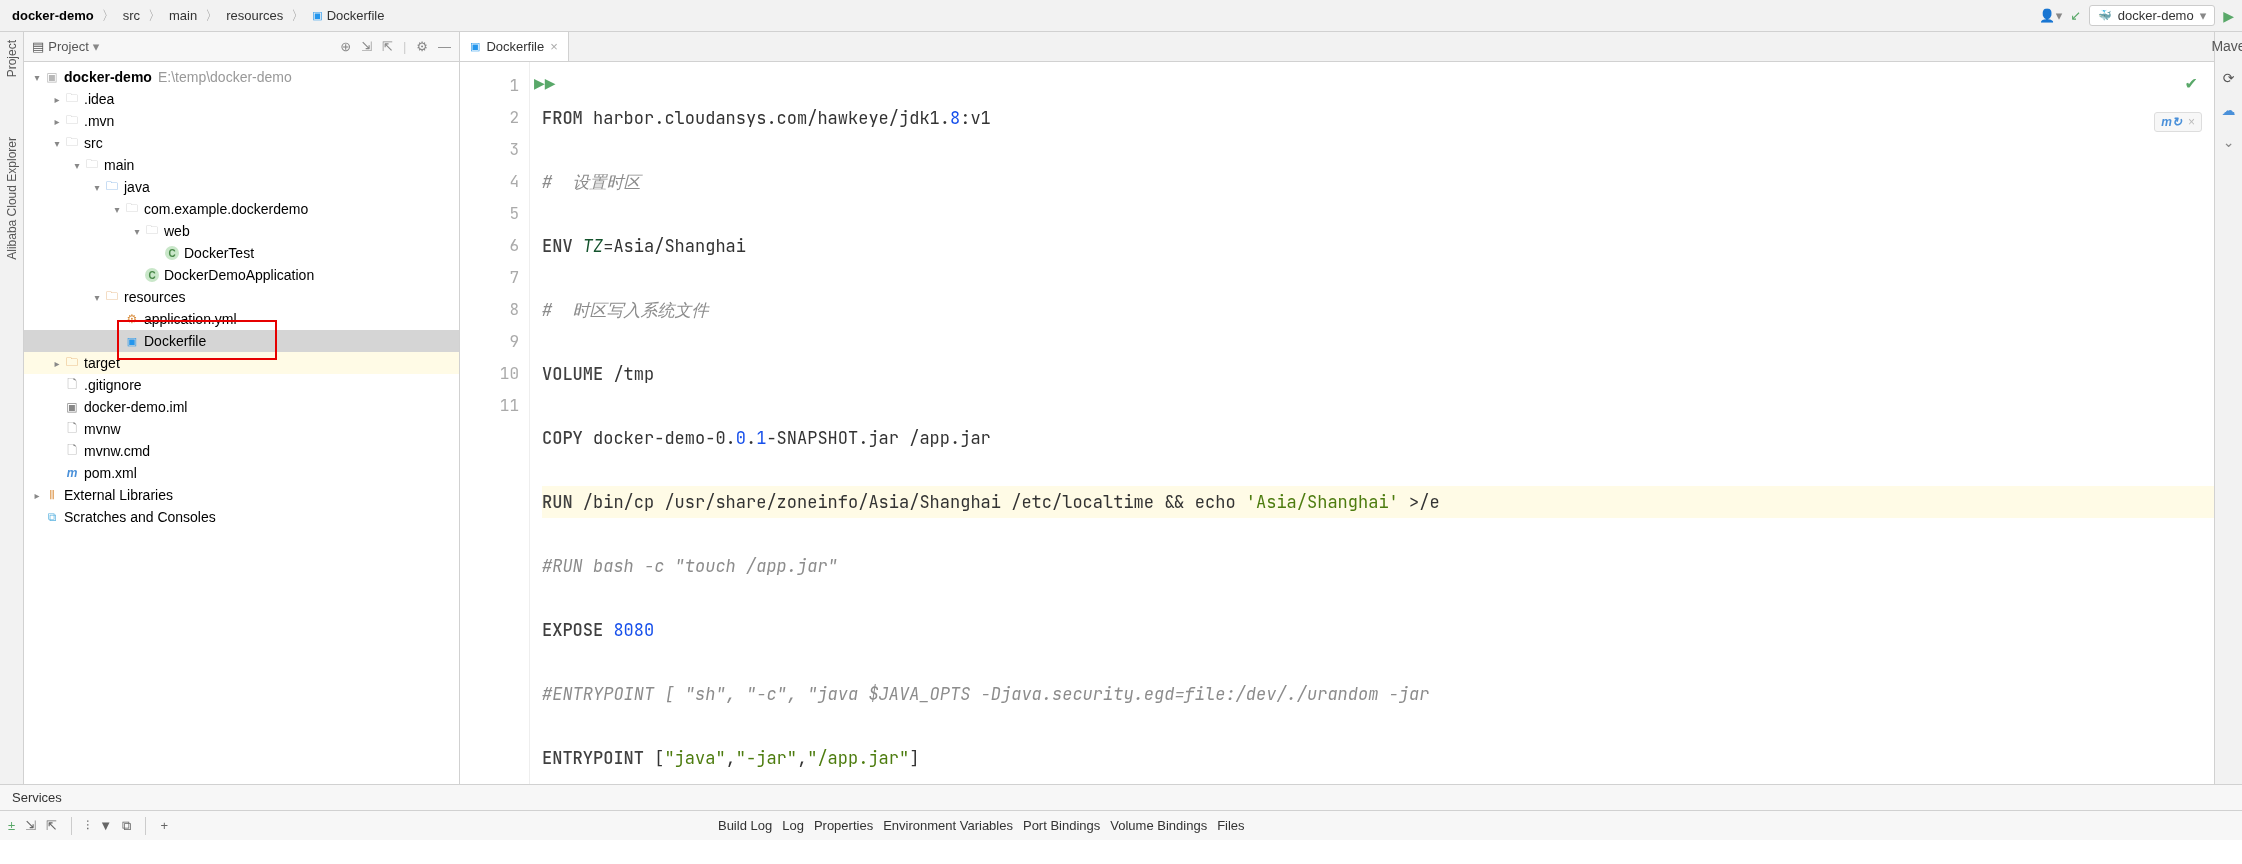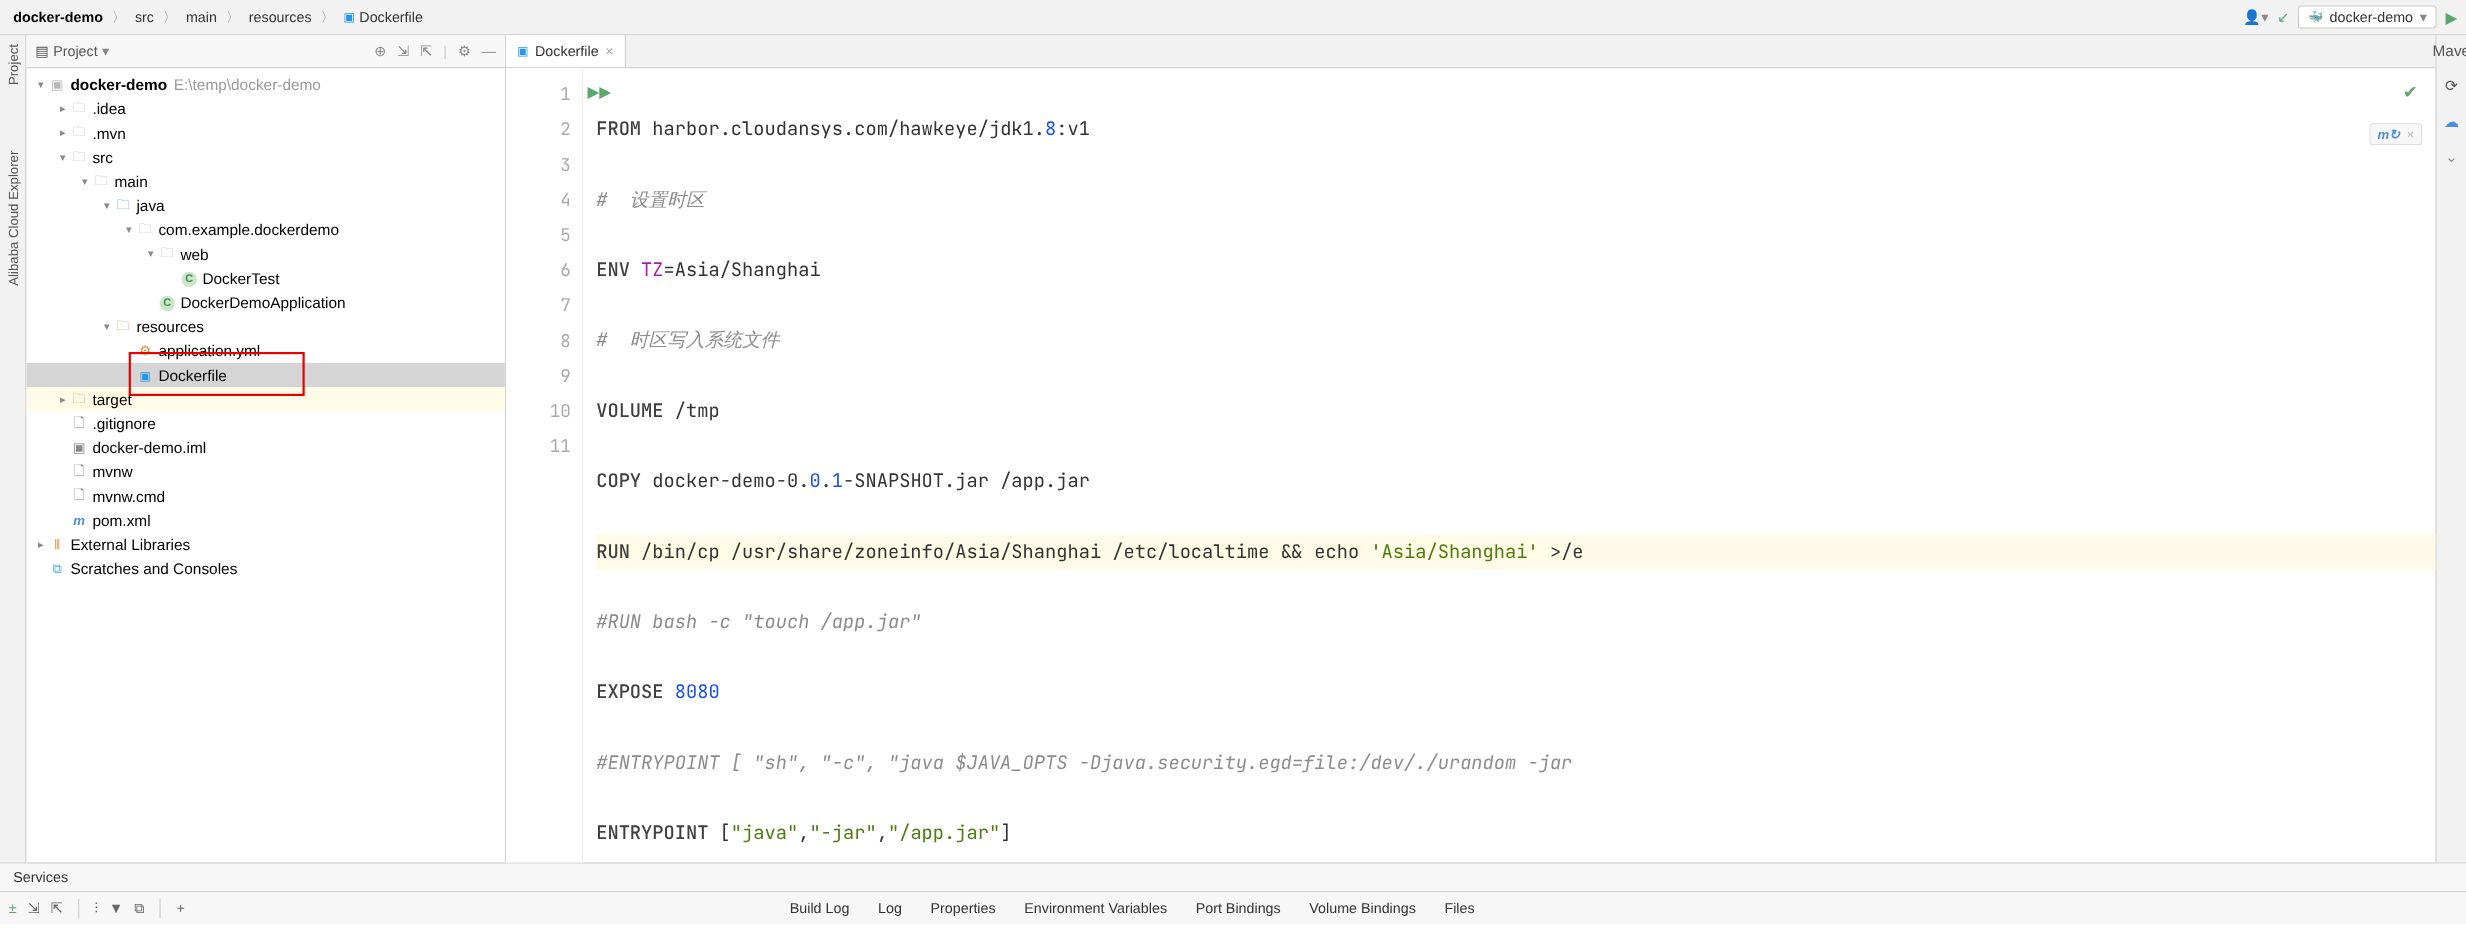--- a/index.html
+++ b/index.html
@@ -68,34 +68,34 @@
 .gutter { width: 70px; background: #fff; border-right: 1px solid #eee; text-align: right; padding: 8px 10px 8px 0; color: #aaa; font-family: "JetBrains Mono", Consolas, monospace; font-size: 16px; line-height: 32px; }
 .gutter .ln { height: 32px; }
 .gutter-marker { position:absolute; left: 74px; top: 13px; color:#59a869; font-size:14px; }
 .code { flex: 1; padding: 8px 0 8px 12px; font-family: "JetBrains Mono", Consolas, monospace; font-size: 17px; line-height: 32px; overflow-x: auto; white-space: pre; position: relative; }
 .code-line { height: 32px; }
 .code-line.hl { background: #fffbe6; }
 .kw { color: #404040; font-weight: 500; }
 .str { color: #4d7c0f; }
 .num { color: #1750eb; }
 .cm { color: #8c8c8c; font-style: italic; }
-.id { color: #a21caf; }
+.id { color: #14532d; font-style: italic; }
 .check-icon { position: absolute; top: 12px; right: 16px; color: #59a869; font-size: 16px; }
 .overlay-badge { position:absolute; top: 50px; right: 12px; display:flex; align-items:center; gap:6px; background:#f7f7f7; border:1px solid #ddd; border-radius:3px; padding:2px 6px; font-size:12px; color:#888;}
 
 
 .vtab-right { width: 28px; background: #f2f2f2; border-left: 1px solid #d1d1d1; display:flex; flex-direction:column; align-items:center; padding-top:6px; gap:16px; }
 .vtab-right span { font-size:12px; color:#555; cursor:pointer; writing-mode: vertical-rl; }
 .vtab-right .iconbtn { writing-mode: horizontal-tb; font-size:14px; }
 
 
 .services-bar { height: 26px; border-top: 1px solid #d1d1d1; background:#f7f7f7; display:flex; align-items:center; padding:0 12px; font-size:13px; color:#333;}
 .bottom-toolbar { height: 30px; border-top: 1px solid #d1d1d1; background:#f7f7f7; display:flex; align-items:center; padding:0 8px; gap:10px; color:#666;}
 .bottom-toolbar .sep { width:1px; height:18px; background:#ccc; margin:0 4px; }
-.bottom-tabs { margin-left: 540px; display:flex; gap:26px; color:#333; }
+.bottom-tabs { margin-left: 540px; display:flex; gap:10px; color:#333; }
 .bottom-tabs span { cursor:pointer; }
 
 .tree-wrap { position: relative; }
 </style>
 </head>
 <body>
 
 <div class="root">
 
   <div class="topbar">

